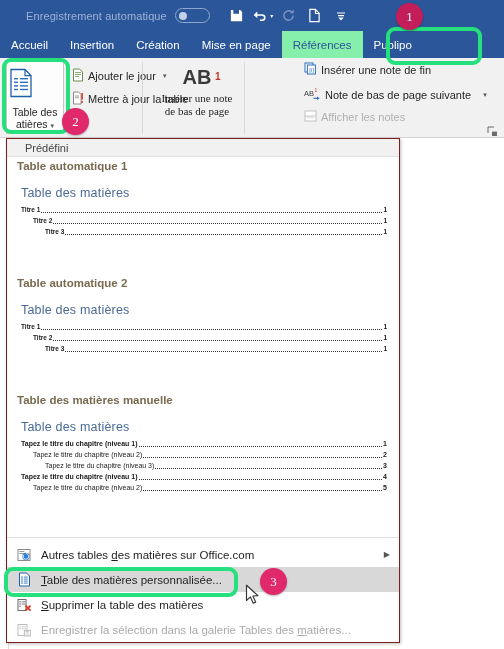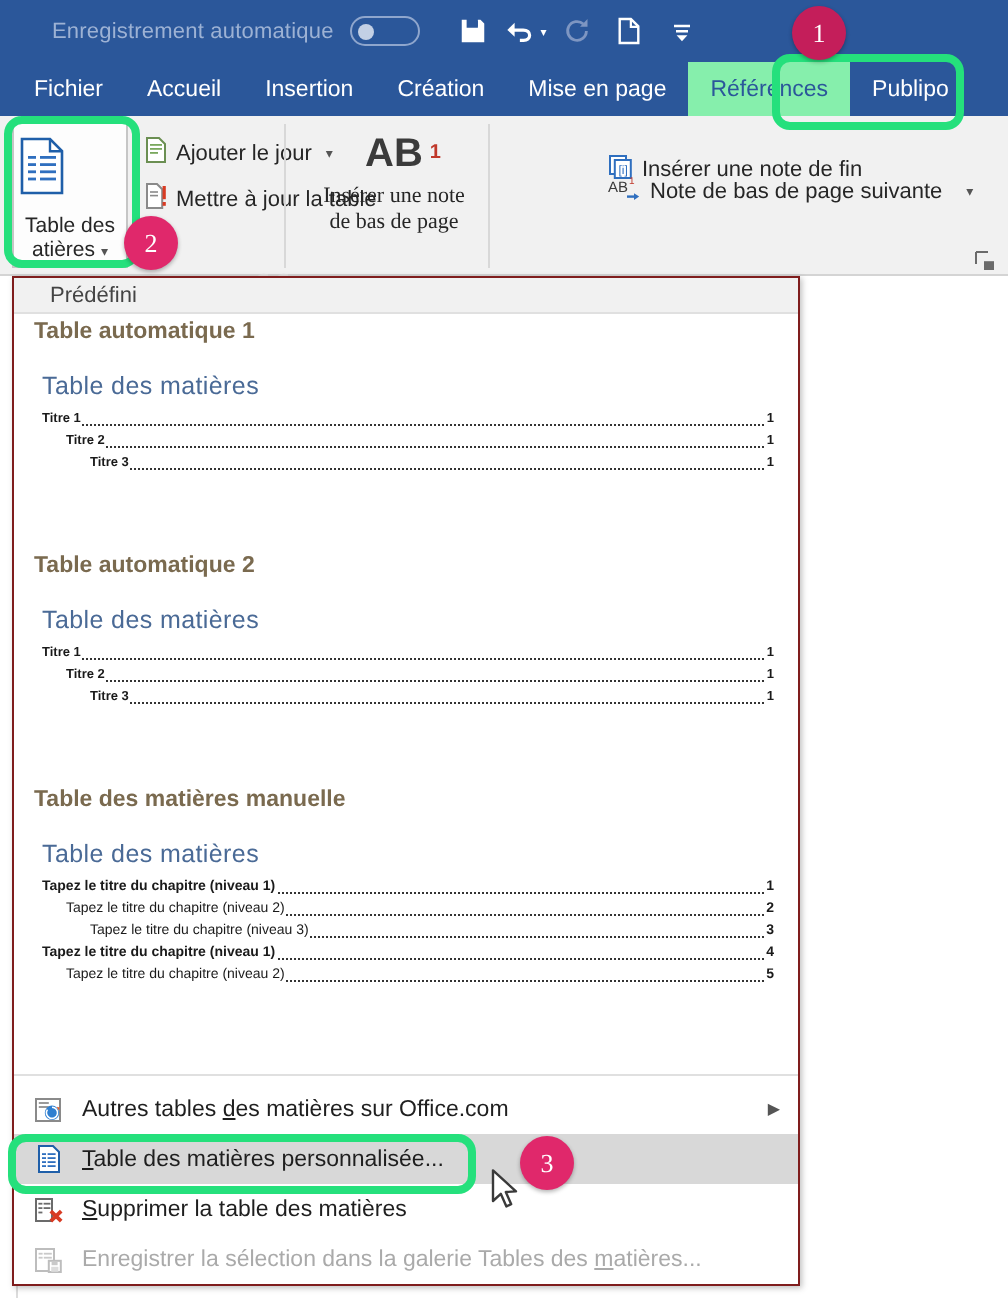--- a/index.html
+++ b/index.html
@@ -228,21 +228,20 @@
       <div class="qat-btn">
         <svg width="12" height="12" viewBox="0 0 12 12">
             <path stroke="#fff" stroke-width="1.2" d="M2 3h8M3 5.6h6"></path>
             <path fill="#fff" d="M3.3 7.6h5.4L6 10.6z"></path>
           </svg>
       </div>
     </div>
   </div>
 
   <div class="tabstrip">
-    <div class="tab first">Fichier</div>
     <div class="tab">Accueil</div>
     <div class="tab">Insertion</div>
     <div class="tab">Création</div>
     <div class="tab">Mise en page</div>
     <div class="tab active">Références</div>
     <div class="tab">Publipo</div>
   </div>
 
   <div class="ribbon">
     <div class="ribbon-inner">
@@ -301,21 +300,21 @@
       <div class="fn-big">
         <span class="glyph"><span>AB</span><sup>1</sup></span>
         <span class="lbl">
           <span>Insérer une note</span><br>
           <span>de bas de page</span>
         </span>
       </div>
 
       <div class="sep" style="left:244px; top:4px; height:72px;"></div>
 
-      <div class="small-cmd" style="left:304px; top:19px;">
+      <div class="small-cmd" style="left:304px; top:4px;">
         <span>
           <svg width="13" height="13" viewBox="0 0 13 13">
               <rect x="1" y="1" width="8" height="9" fill="#fff" stroke="#2f6fbf" stroke-width="1"></rect>
               <rect x="3.4" y="3" width="8" height="9" fill="#fff" stroke="#2f6fbf" stroke-width="1"></rect>
               <text x="5.2" y="10" font-size="6" fill="#2f6fbf" font-family="Liberation Sans, sans-serif">[i]</text>
             </svg>
         </span>
         <span>Insérer une note de fin</span>
       </div>
 
@@ -325,20 +324,30 @@
               <text x="0" y="9" font-size="7.5" fill="#3b3b3b" font-family="Liberation Sans, sans-serif">AB</text>
               <text x="10.5" y="5" font-size="5" fill="#c0392b" font-family="Liberation Sans, sans-serif">1</text>
               <path fill="none" stroke="#2f6fbf" stroke-width="1.2" d="M9.5 11.3h4"></path>
               <path fill="#2f6fbf" d="M13 9.6l2.6 1.7-2.6 1.7z"></path>
             </svg>
         </span>
         <span>Note de bas de page suivante</span>
         <span class="caret" style="margin-left:8px;">▾</span>
       </div>
 
+      <div class="small-cmd disabled" style="left:304px; top:52px;">
+        <span>
+          <svg width="13" height="12" viewBox="0 0 13 12">
+              <rect x="1" y="1" width="11" height="10" fill="#fff" stroke="#c2c2c2" stroke-width="1"></rect>
+              <rect x="1" y="5.6" width="11" height="1" fill="#c2c2c2"></rect>
+              <rect x="3" y="7.4" width="7" height=".9" fill="#d6d6d6"></rect>
+            </svg>
+        </span>
+        <span>Afficher les notes</span>
+      </div>
 
       <div class="dlg-launcher">
         <svg width="11" height="11" viewBox="0 0 11 11">
             <path fill="none" stroke="#6b6b6b" stroke-width="1" d="M1 1h6M1 1v6"></path>
             <path fill="#6b6b6b" d="M5 5.6h5v4.4h-5z"></path>
           </svg>
       </div>
 
     </div>
   </div>

